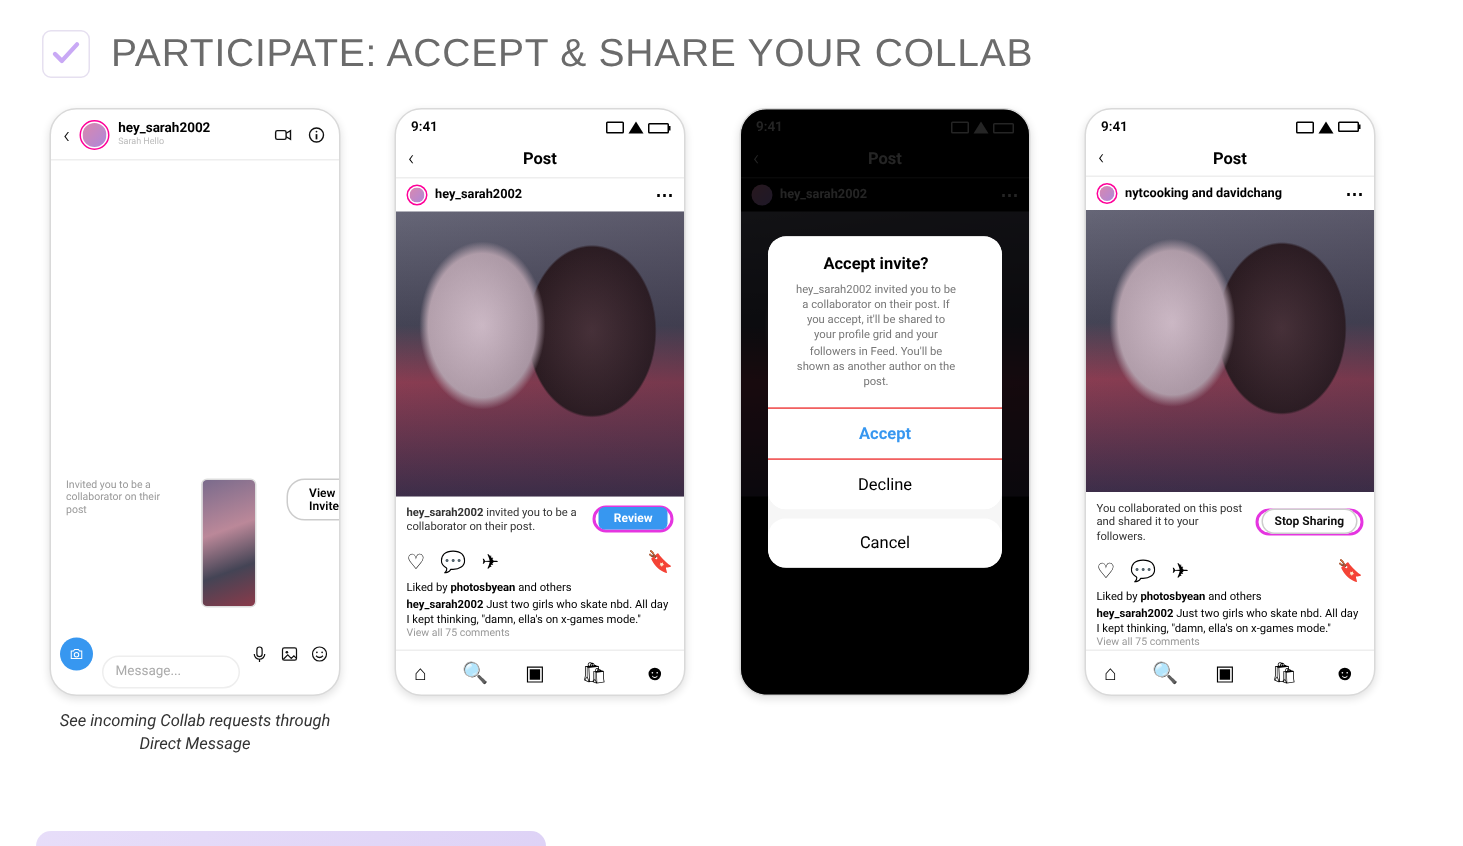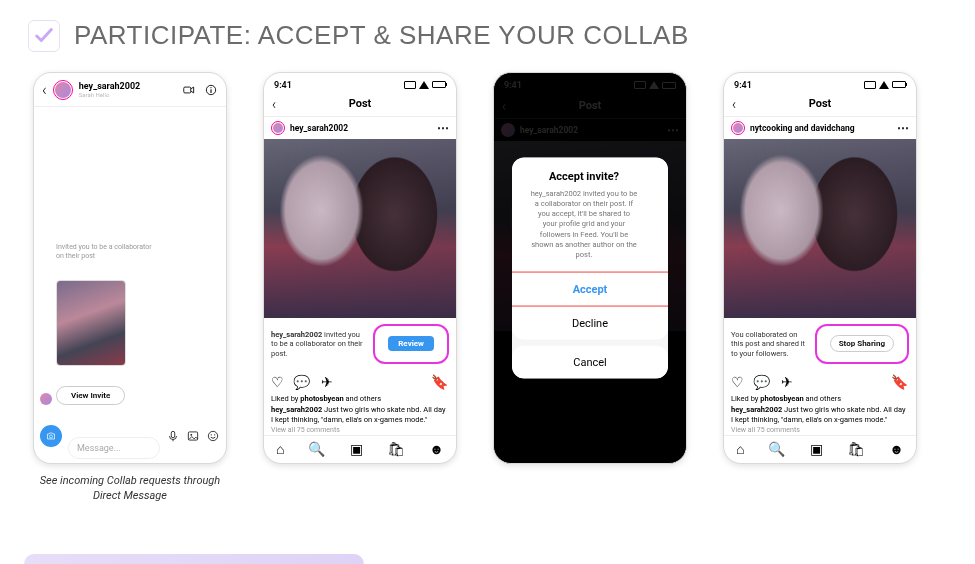--- a/index.html
+++ b/index.html
@@ -45,21 +45,21 @@
   .dm-header { height:34px; display:flex; align-items:center; padding:0 8px; gap:6px; border-bottom:1px solid #eee;}
   .avatar { width:20px; height:20px; border-radius:50%; background:linear-gradient(135deg,#d8a,#a8d);}
   .avatar.sm { width:14px; height:14px; }
   .avatar.tiny { width:12px; height:12px; }
   .avatar.story { border:1.5px solid #f09; padding:1px; background-clip:content-box;}
   .dm-name { font-size:9px; font-weight:700; }
   .dm-icons { margin-left:auto; display:flex; gap:8px;}
   .ico { width:14px; height:14px; display:inline-flex; align-items:center;justify-content:center;}
   .ico svg { width:100%; height:100%; }
   .dm-body { flex:1; display:flex; flex-direction:column; justify-content:flex-end; padding:6px 8px 4px 6px; gap:4px;}
-  .dm-bubble { display:flex; flex-direction:column; gap:20px; align-items:flex-start;}
+  .dm-bubble { display:flex; flex-direction:row; gap:20px; align-items:flex-start;}
   .invite-text { font-size:7px; color:#999; line-height:1.2; max-width:100px;}
   .thumb { width:70px; height:86px; border-radius:4px; background:linear-gradient(160deg,#7a6b8c 0%,#b89 40%,#445 70%,#8a3a4a 100%); border:1px solid #ddd;}
   .view-invite-btn { font-size:8px; font-weight:600; padding:4px 14px; border:1px solid #ccc; border-radius:12px; background:#fff;}
   .dm-row { display:flex; align-items:flex-end; gap:4px;}
   .dm-input-row { display:flex; align-items:center; padding:4px 6px; gap:6px; border-top:0;}
   .cam-circle { width:22px; height:22px; border-radius:50%; background:#3797f0; display:flex;align-items:center;justify-content:center;}
   .cam-circle svg{width:12px;height:12px;fill:#fff;}
   .msg-input { flex:1; font-size:9px; color:#aaa; border:1px solid #eee; border-radius:14px; padding:5px 8px; display:flex; align-items:center;margin-top:24px;}
   
   .post-head { display:flex; align-items:center; gap:5px; padding:4px 7px;}
@@ -69,21 +69,21 @@
     radial-gradient(60px 80px at 30% 40%, #d8c4d0 0%, #b8a4b0 60%, transparent 70%),
     radial-gradient(60px 80px at 68% 42%, #4a3238 0%, #2a1a1e 70%, transparent 72%),
     linear-gradient(180deg,#667 0%, #445 40%, #8b3d52 60%, #3d2e4a 100%);
   }
   .banner { display:flex; align-items:center; padding:6px 7px; font-size:7.5px; line-height:1.25; color:#333; gap:6px;}
   .banner-text { flex:1; }
   .banner-text b { font-weight:700;}
   .pill { font-size:8px; font-weight:700; padding:3px 10px; border-radius:4px; }
   .pill.blue { background:#3797f0; color:#fff;}
   .pill.outline { background:#fff; border:1px solid #ccc; color:#111; border-radius:10px; padding:3px 8px;}
-  .ring { border:2px solid #e535e0; border-radius:12px; padding:13px; display:inline-block;}
+  .ring { border:2px solid #e535e0; border-radius:12px; padding:2px; display:inline-block;}
   .actions-row { display:flex; align-items:center; padding:4px 7px; gap:10px; font-size:14px;}
   .actions-row .right { margin-left:auto;}
   .likes { font-size:7.5px; padding:0 7px 1px 7px;}
   .cap-text { font-size:7.5px; padding:1px 7px 0 7px; line-height:1.3;}
   .comments { font-size:7px; color:#999; padding:1px 7px;}
   .tab-bar { margin-top:auto; height:30px; border-top:1px solid #eee; display:flex; justify-content:space-around; align-items:center; font-size:14px;}
   
   .dim { position:absolute; inset:0; background:rgba(0,0,0,.55); }
   .modal { position:absolute; left:50%; top:50%; transform:translate(-50%,-50%); width:156px; background:#f6f6f6; border-radius:12px; overflow:hidden; font-size:9px; text-align:center;}
   .modal-head { padding:12px 24px 4px 12px; }

